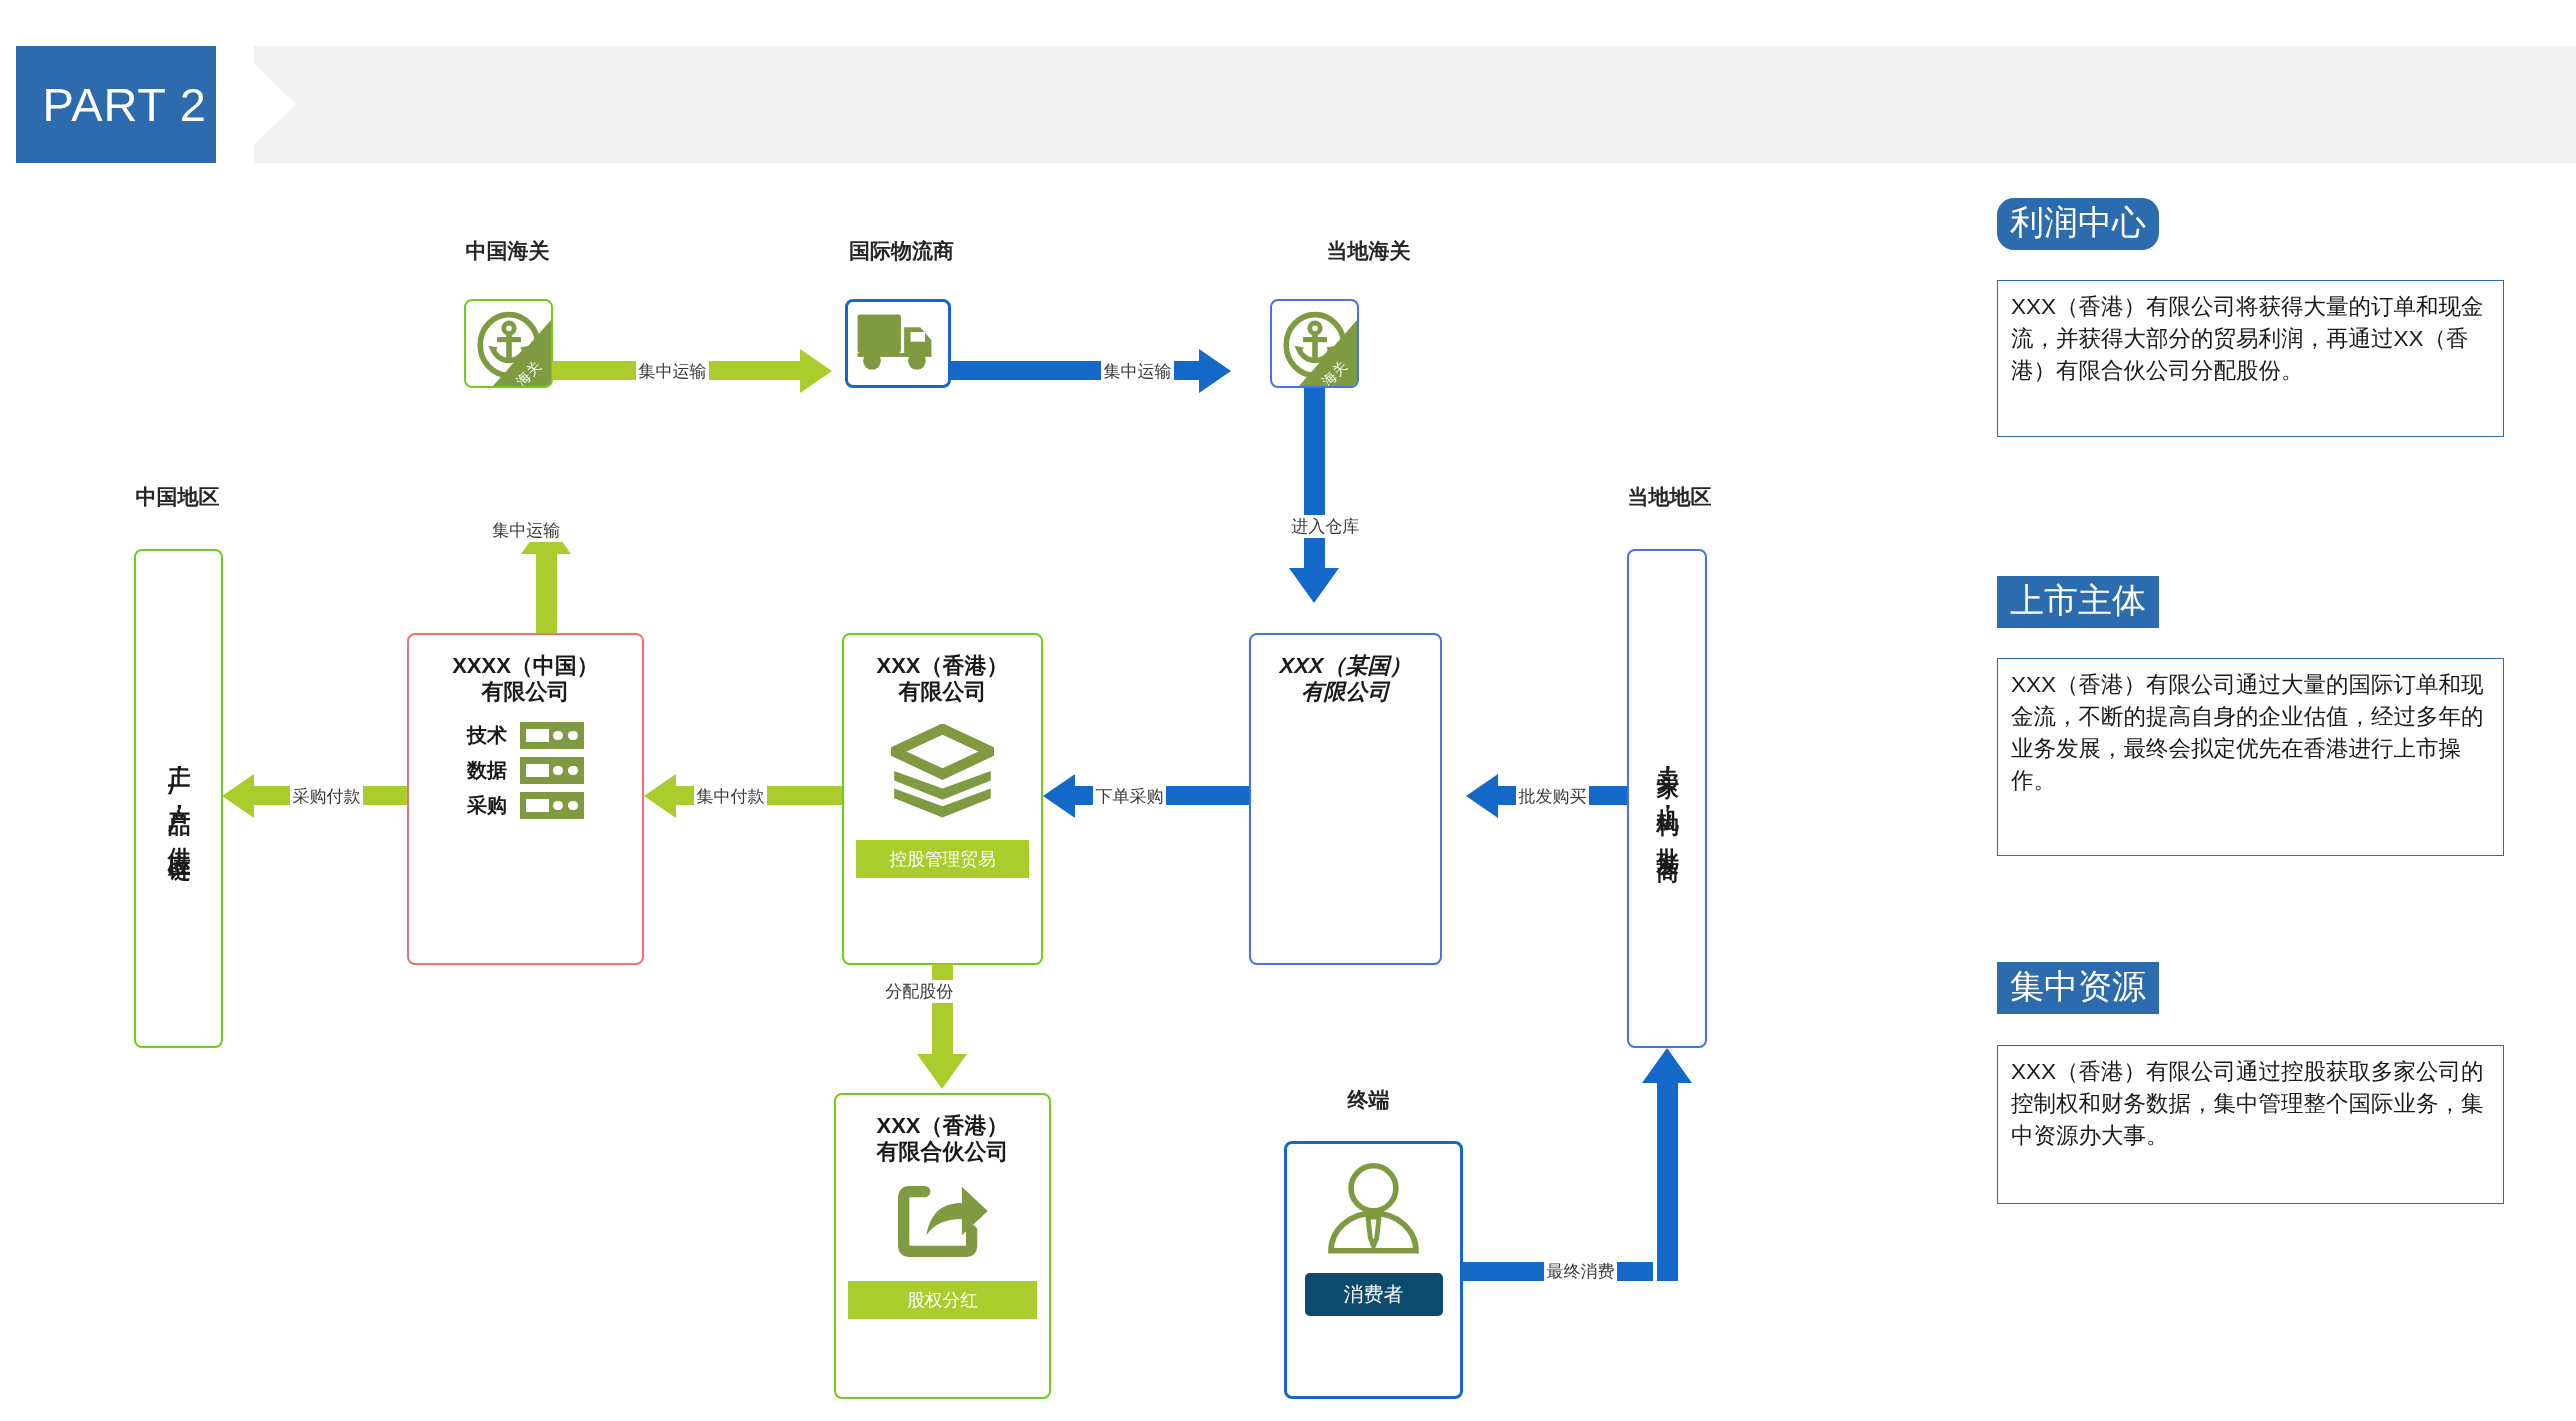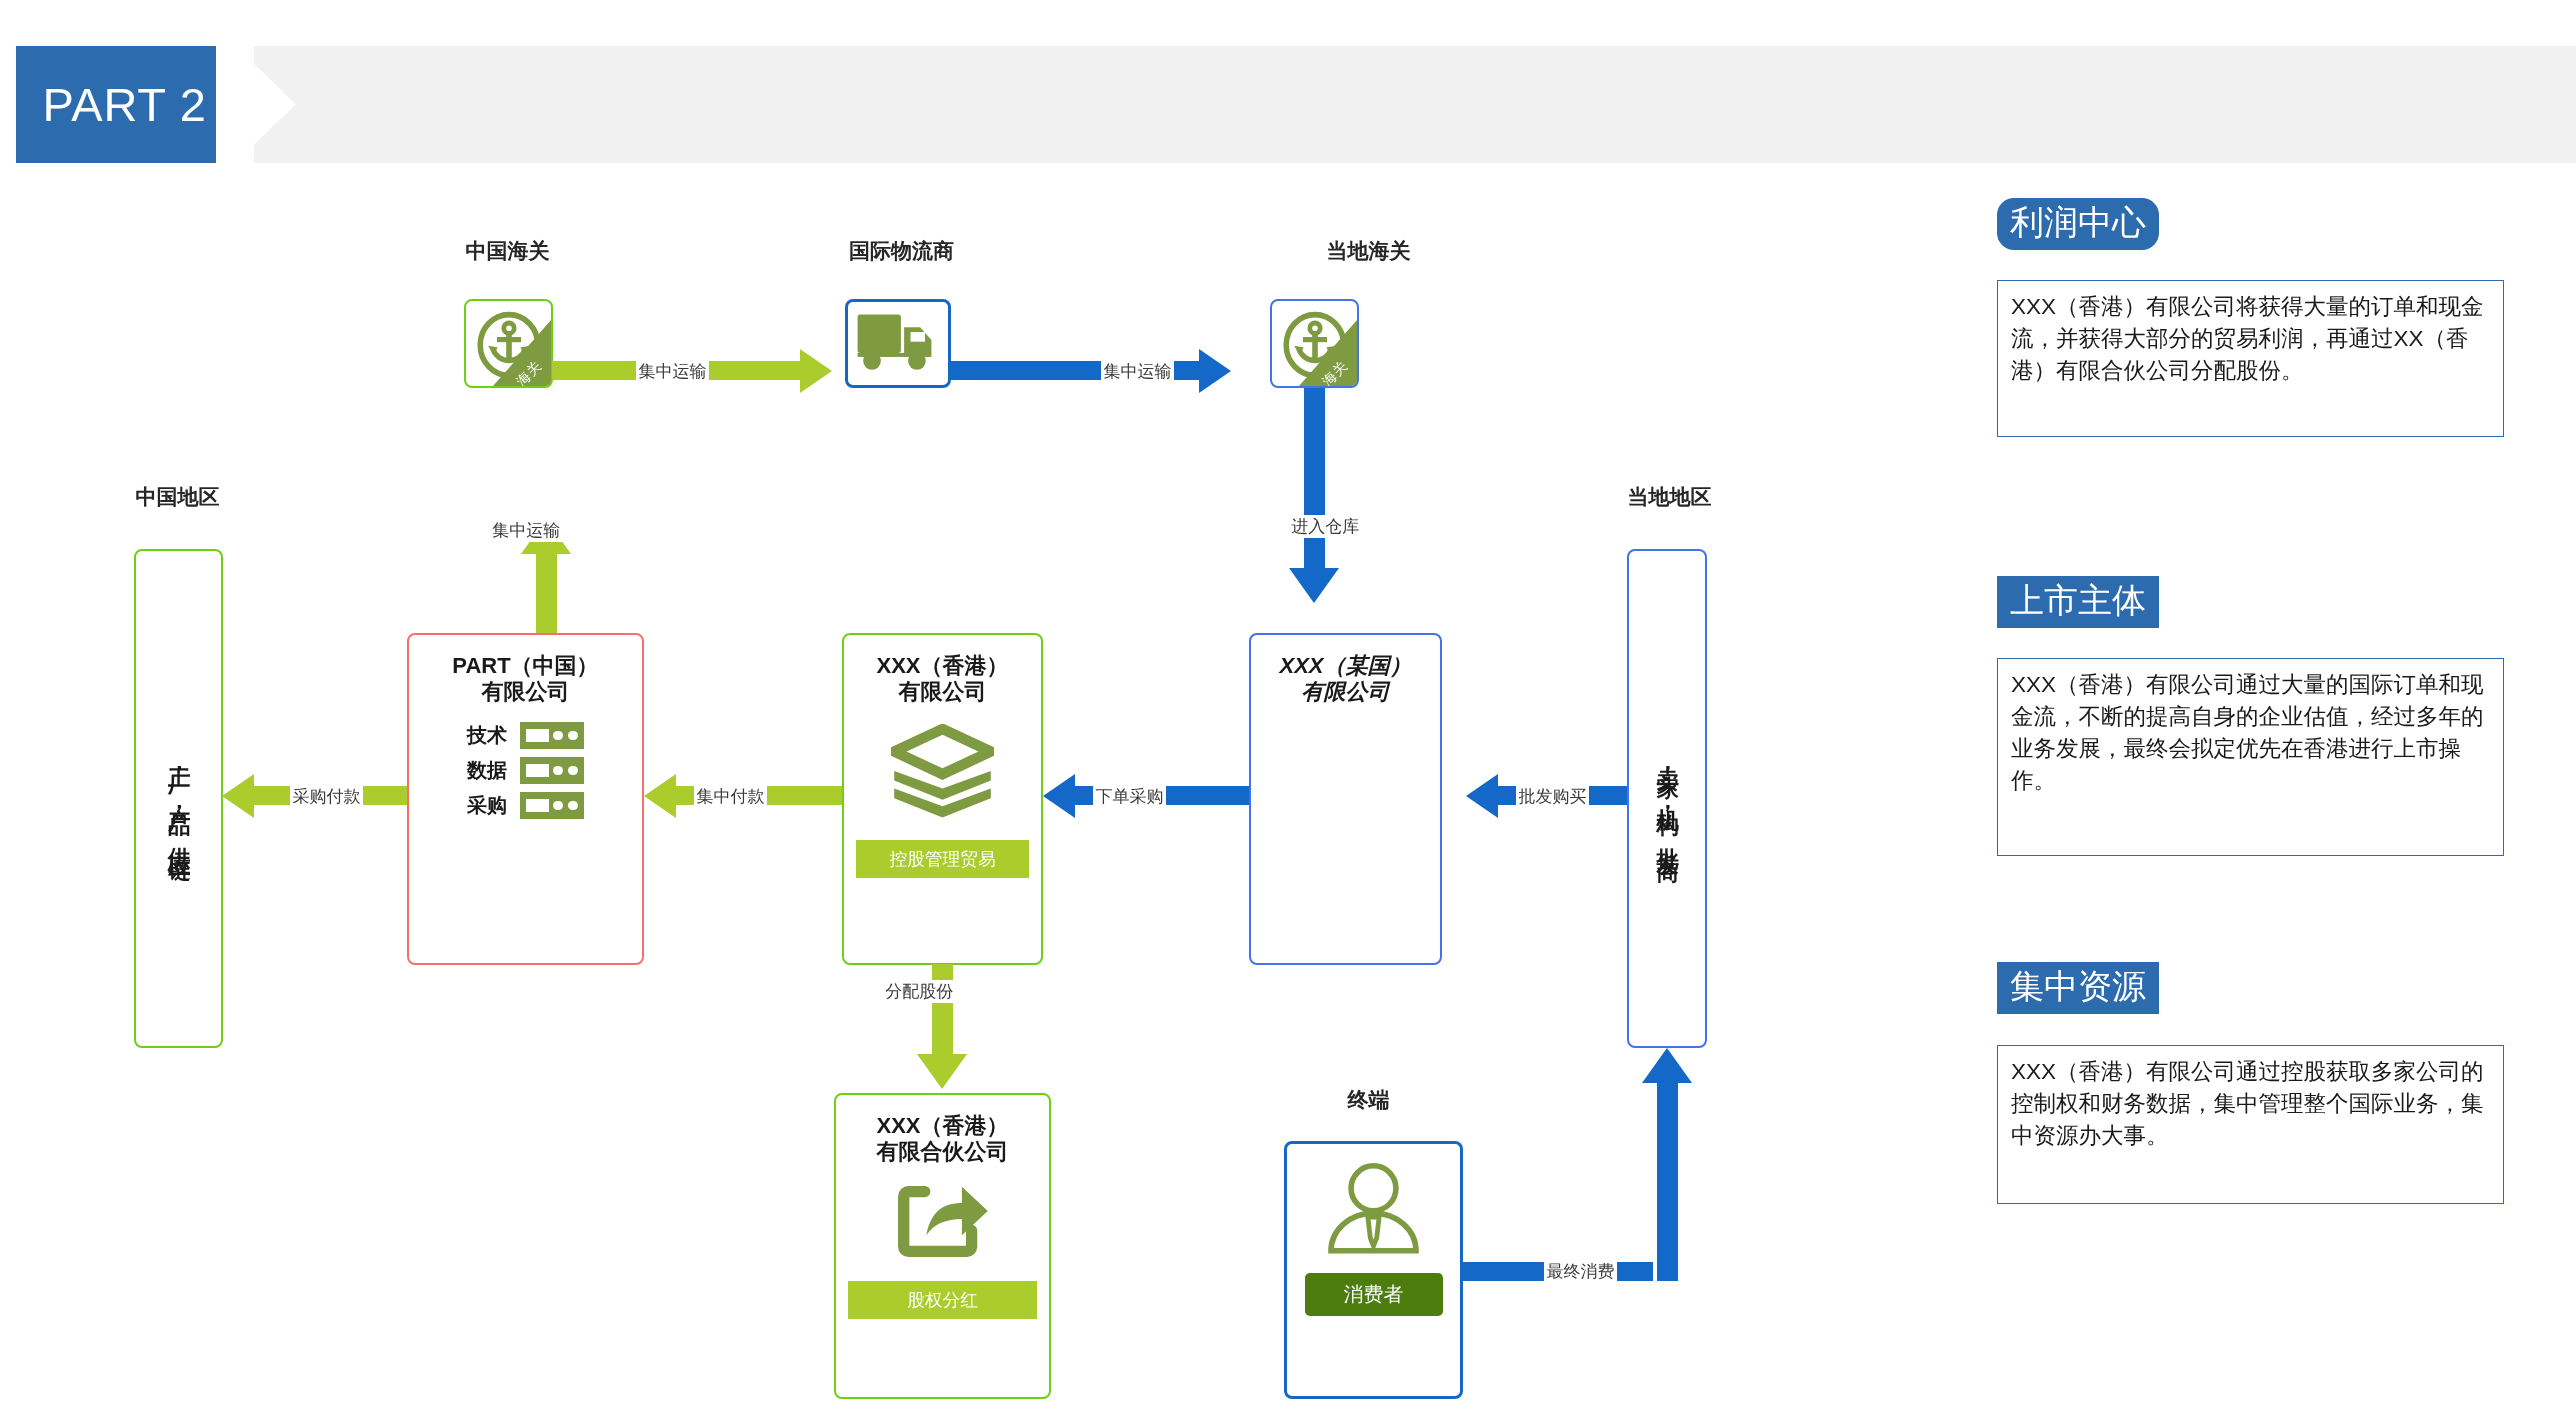--- a/index.html
+++ b/index.html
@@ -45,21 +45,21 @@
   .srv-row{display:flex;align-items:center;justify-content:center;margin-bottom:8px;}
   .srv-lab{font-weight:bold;font-size:20px;color:#1a1a1a;width:50px;text-align:left;}
   .srv-bar{width:64px;height:27px;background:#7e9b42;position:relative;margin-left:3.2px;}
   .srv-bar i{position:absolute;left:6.4px;top:7.2px;width:22.5px;height:13px;background:#ffffff;}
   .srv-bar u{position:absolute;top:8.9px;width:9.7px;height:9.7px;border-radius:50%;background:#ffffff;}
   .srv-bar u.d1{right:21px;}
   .srv-bar u.d2{right:6.4px;}
 
   .tagbtn{margin:0 auto;text-align:center;color:#ffffff;font-size:17.7px;background:#aacc2d;
     padding:7.2px 0;width:calc(100% - 24px);}
-  .tagbtn.blue{background:#4d7c0f;font-size:20px;border-radius:4.8px;padding:8px 0;width:calc(100% - 35px);}
+  .tagbtn.blue{background:#0c4a6e;font-size:20px;border-radius:4.8px;padding:8px 0;width:calc(100% - 35px);}
 
   
   .vcol{writing-mode:vertical-rl;text-orientation:upright;font-weight:bold;font-size:22.5px;color:#1a1a1a;
     letter-spacing:5.6px;line-height:1.0;}
 
   
   .shaft{position:absolute;}
   .ah{position:absolute;width:0;height:0;}
   .lbl{position:absolute;font-size:17px;color:#3a3a3a;white-space:nowrap;background:#ffffff;padding:0 2.4px;}
   .lblv{position:absolute;font-size:17px;color:#3a3a3a;white-space:nowrap;background:#ffffff;padding:0 3.2px;}
@@ -157,21 +157,21 @@
 <div class="abs node bd-green" style="left:134px;top:549px;width:89px;height:499px;display:flex;align-items:center;justify-content:center;">
   <div class="vcol">工厂，产品，供应链</div>
 </div>
 
 <div class="shaft" style="left:254px;top:786px;width:153px;height:19.3px;background:#aacc2d;"></div>
 <div class="ah" style="left:222px;top:774px;border-top:22px solid transparent;border-bottom:22px solid transparent;border-right:32px solid #aacc2d;"></div>
 <div class="lbl" style="left:290px;top:785px;">采购付款</div>
 
 <div class="abs node bd-red" style="left:407px;top:633px;width:237px;height:332px;">
   <div class="company-title">
-    <span>PART（中国）</span><br>
+    <span>XXXX（中国）</span><br>
     <span>有限公司</span>
   </div>
   <div class="srv-list">
     <div class="srv-row">
       <span class="srv-lab">技术</span>
       <span class="srv-bar">
           <i></i>
           <u class="d1"></u>
           <u class="d2"></u>
         </span>

